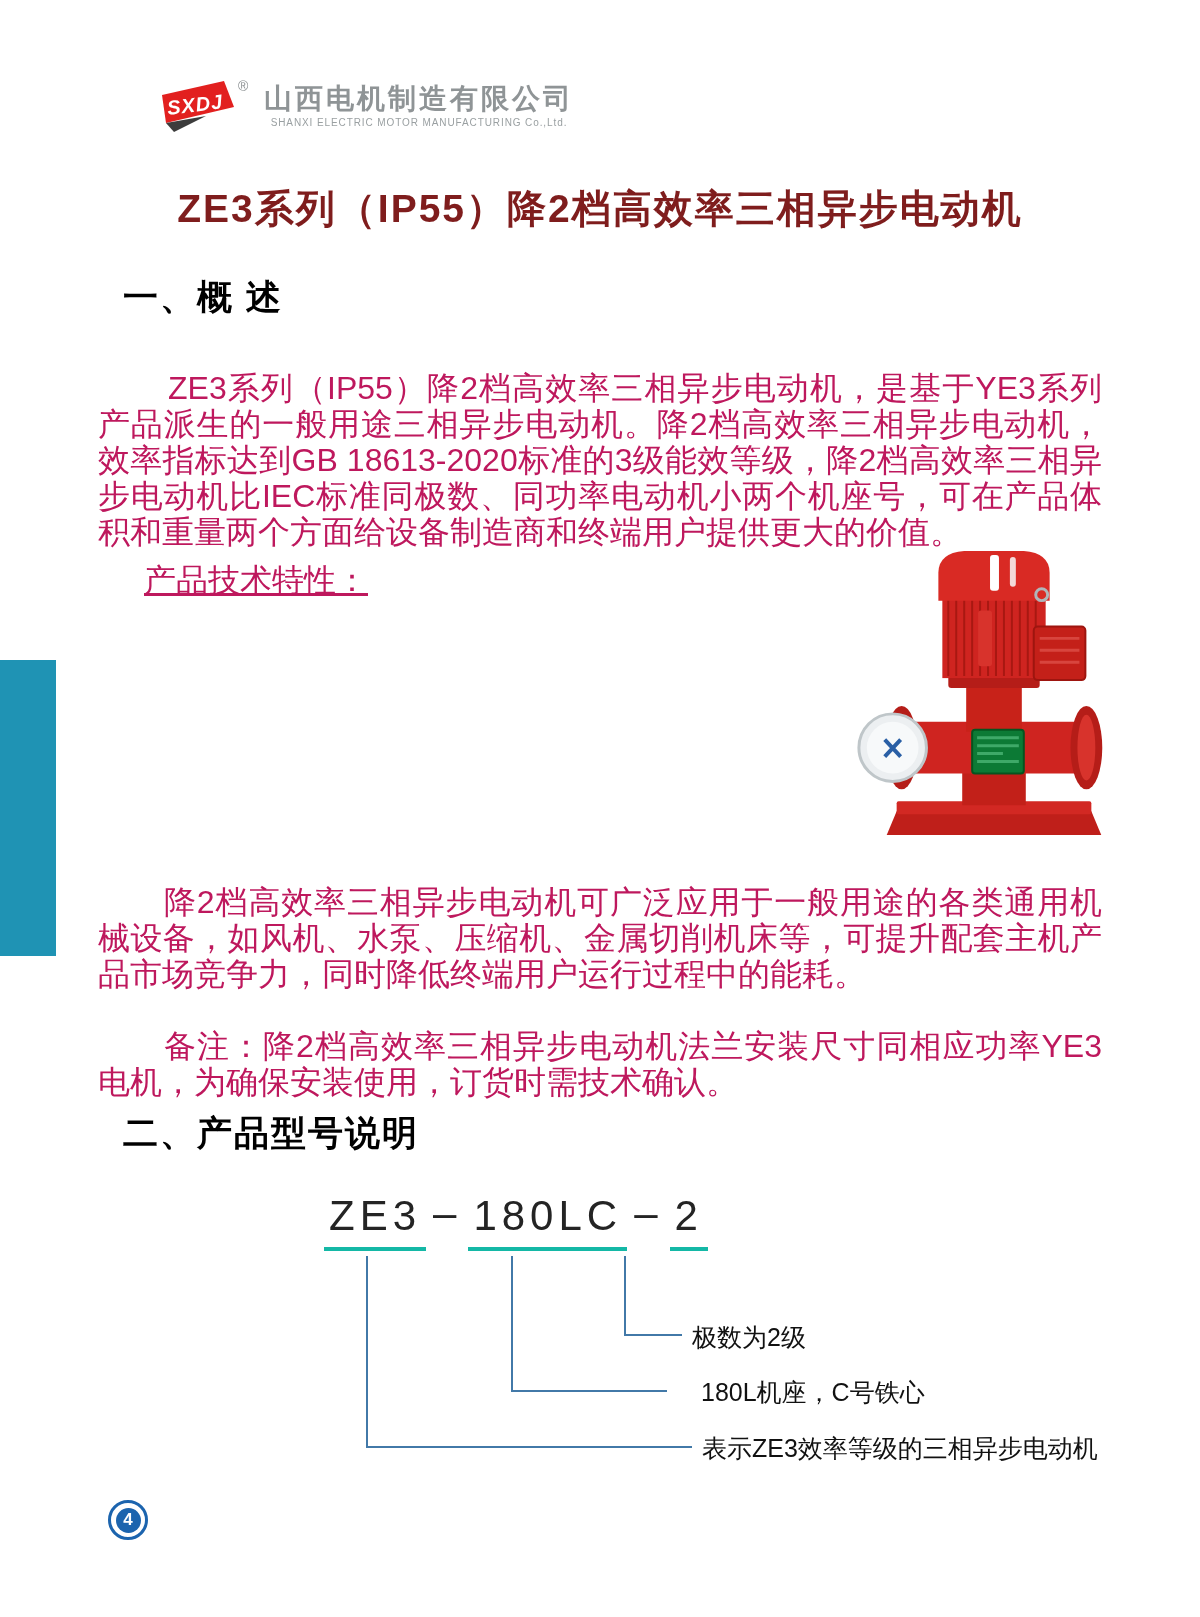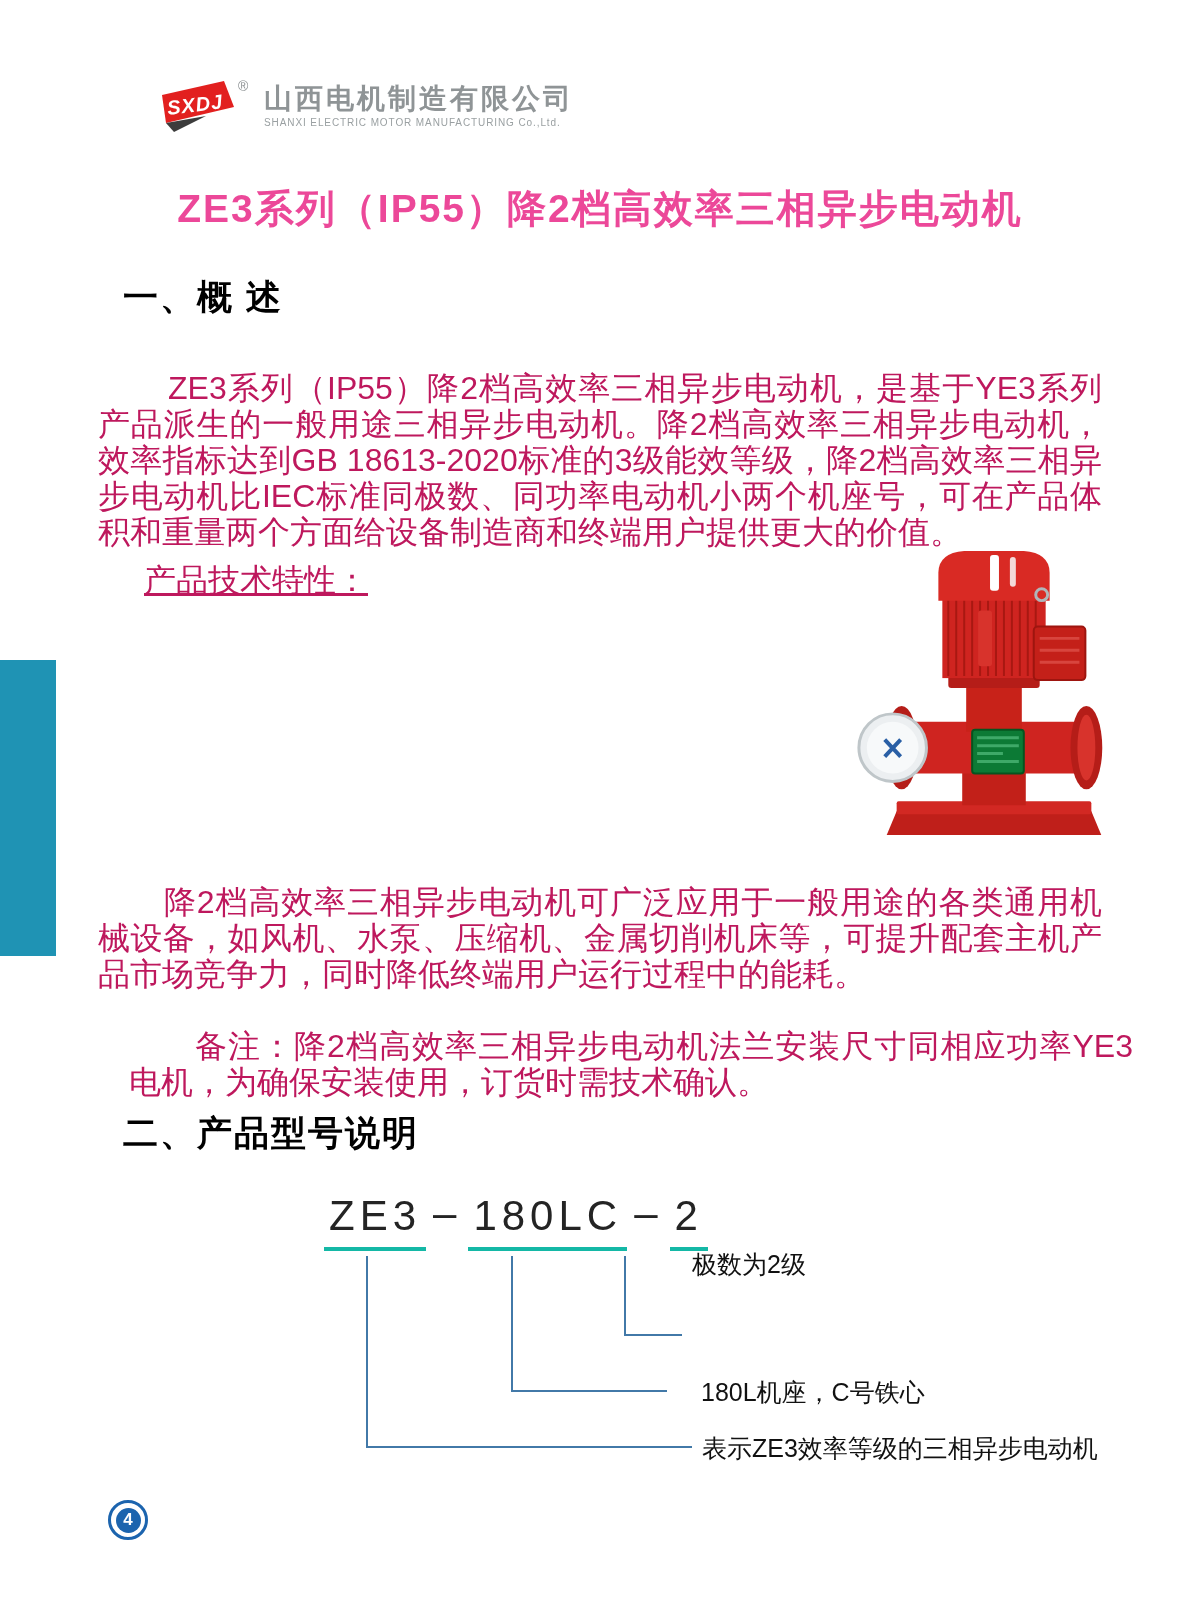--- a/index.html
+++ b/index.html
@@ -4,38 +4,38 @@
 <style>
   html,body{margin:0;padding:0;background:#ffffff;}
   .page{
     position:relative;width:1200px;height:1617px;margin:0 auto;background:#ffffff;
     font-family:"Liberation Sans","DejaVu Sans",sans-serif;color:#1a1a1a;overflow:hidden;
   }
   
   .logo{position:absolute;left:158px;top:78px;display:flex;align-items:flex-start;}
   .logo-mark{position:relative;width:84px;height:56px;}
   .reg-mark{position:absolute;left:80px;top:0px;font-size:14px;color:#8a8f91;}
-  .logo-text{margin-left:22px;padding-top:6px;}
+  .logo-text{margin-left:22px;padding-top:6px;text-align:center;}
   .company-cn{font-size:28px;font-weight:700;color:#8f9496;letter-spacing:3px;line-height:30px;}
   .company-en{font-size:10px;color:#9aa0a2;letter-spacing:0.9px;margin-top:3px;white-space:nowrap;}
   
   .doc-title{position:absolute;left:0;top:182px;width:100%;text-align:center;
-    font-size:39px;font-weight:700;color:#ec4899;letter-spacing:2px;}
+    font-size:39px;font-weight:700;color:#7f1d1d;letter-spacing:2px;}
   .sec-heading{position:absolute;left:123px;font-size:35px;font-weight:700;color:#000000;letter-spacing:2px;}
   .sec1{top:274px;}
   .sec2{top:1110px;}
   
   .bodytext{font-size:32px;line-height:36px;color:#be185d;text-align:justify;}
   .intro{position:absolute;left:98px;top:338px;width:1004px;text-indent:70px;}
   .features{position:absolute;left:98px;top:562px;width:770px;}
   .features-label{margin-left:46px;text-decoration:underline;}
   .features ul{list-style:none;margin:0;padding:0;}
   .features li{margin-left:42px;white-space:nowrap;}
   .applications{position:absolute;left:98px;top:852px;width:1004px;text-indent:66px;}
-  .note{position:absolute;left:98px;top:996px;width:1004px;text-indent:66px;margin-left:31px;}
+  .note{position:absolute;left:98px;top:996px;width:1004px;text-indent:66px;}
   
   .product-photo{position:absolute;left:845px;top:545px;width:298px;height:298px;}
   
   .model-code{position:absolute;left:322px;top:1192px;font-size:42px;letter-spacing:5px;color:#242424;white-space:nowrap;}
   .model-seg{display:inline-block;border-bottom:4px solid #14b8a6;padding:0 5px 7px 5px;margin:0 2px;}
   .model-dash{display:inline-block;padding:0 5px;position:relative;top:-3px;}
   .callout-line{position:absolute;background:#4279a8;}
   .callout-label{position:absolute;font-size:25px;color:#111;white-space:nowrap;}
   
   .side-bar{position:absolute;left:0;top:660px;width:56px;height:296px;background:#1f93b4;}
@@ -119,21 +119,21 @@
     <span class="model-seg">ZE3</span><span class="model-dash">–</span><span class="model-seg">180LC</span><span class="model-dash">–</span><span class="model-seg">2</span>
   </div>
 
   <div class="callout-line" style="left:366px;top:1256px;width:2px;height:192px;"></div>
   <div class="callout-line" style="left:366px;top:1446px;width:326px;height:2px;"></div>
   <div class="callout-line" style="left:511px;top:1256px;width:2px;height:136px;"></div>
   <div class="callout-line" style="left:511px;top:1390px;width:156px;height:2px;"></div>
   <div class="callout-line" style="left:624px;top:1256px;width:2px;height:80px;"></div>
   <div class="callout-line" style="left:624px;top:1334px;width:58px;height:2px;"></div>
 
-  <div class="callout-label" style="left:692px;top:1248px;">极数为2级</div>
+  <div class="callout-label" style="left:692px;top:1321px;">极数为2级</div>
   <div class="callout-label" style="left:677px;top:1376px;margin-left:24px;">180L机座，C号铁心</div>
   <div class="callout-label" style="left:702px;top:1432px;text-align:right;">表示ZE3效率等级的三相异步电动机</div>
 
   <div class="side-bar"></div>
 
   <div class="page-badge">
     <div class="page-badge-inner">4</div>
   </div>
 
 </div>

